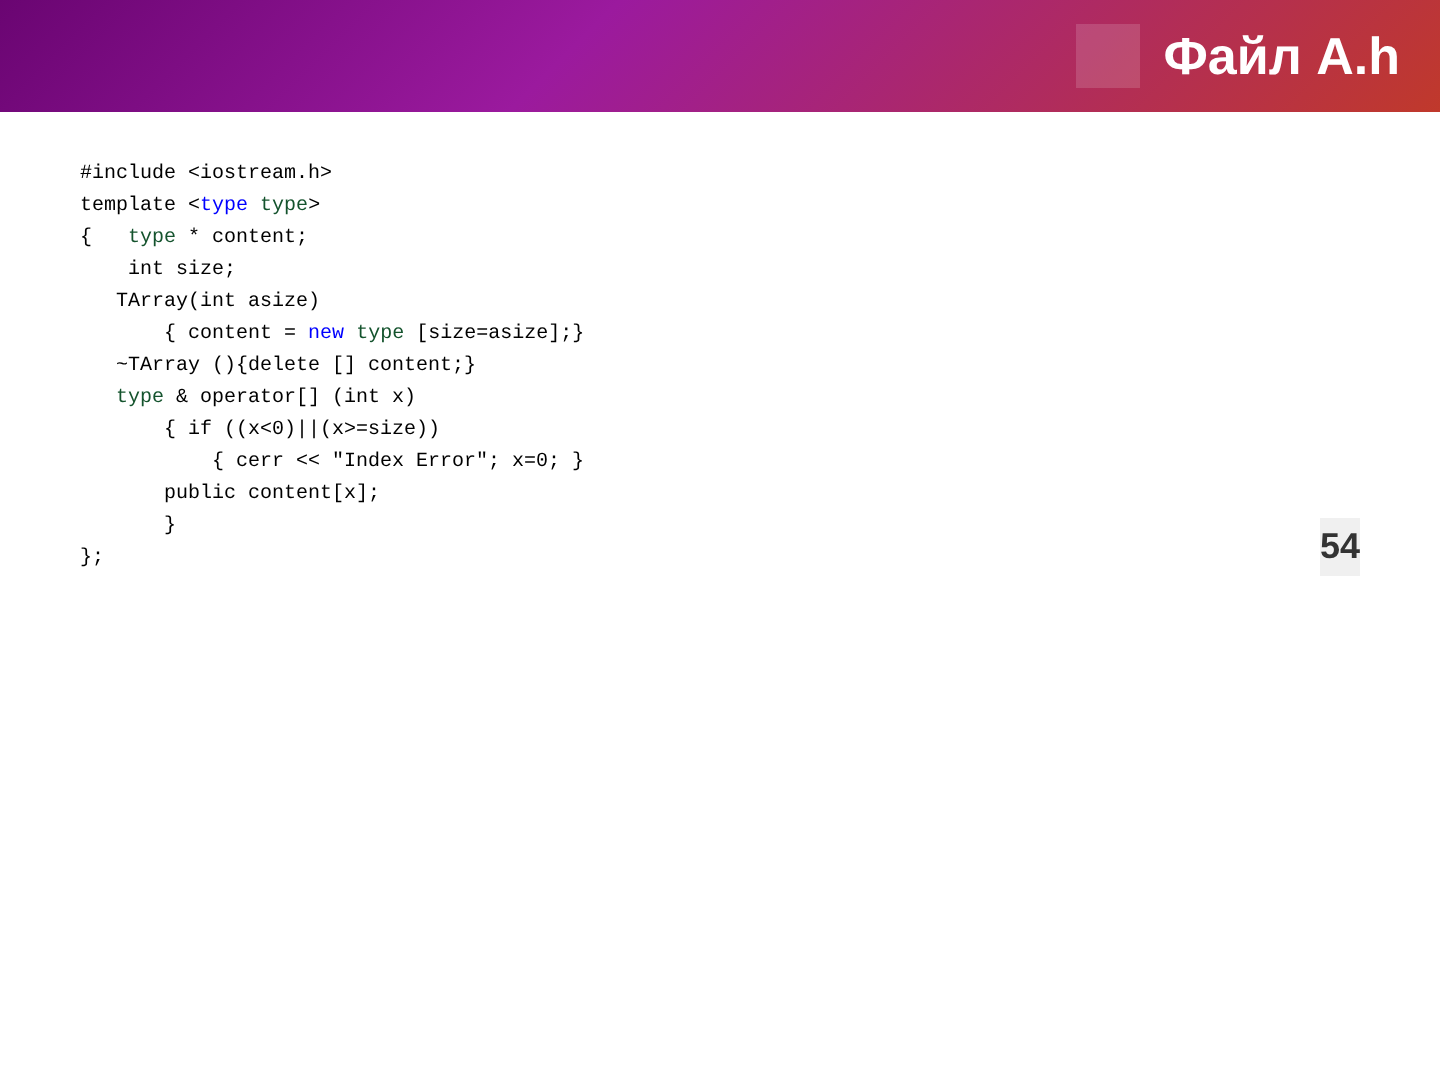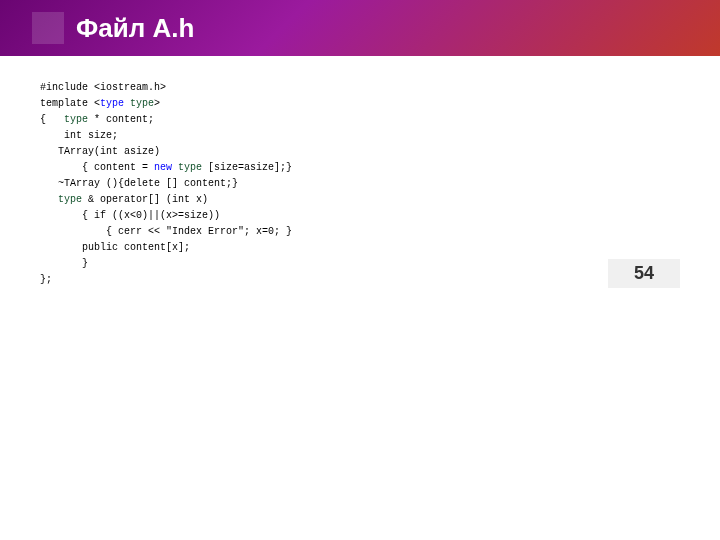--- a/index.html
+++ b/index.html
@@ -10,20 +10,21 @@
       background: #ffffff;
       font-family: Arial, sans-serif;
       overflow: hidden;
     }
 
     .header {
       background: linear-gradient(135deg, #6a0572 0%, #9b1a9e 40%, #c0392b 100%);
       padding: 12px 20px 12px 32px;
       display: flex;
       align-items: center;
+      justify-content: flex-end;
     }
 
     .header-decoration {
       width: 32px;
       height: 32px;
       background: rgba(255,255,255,0.15);
       margin-right: 12px;
       flex-shrink: 0;
     }
 
@@ -61,21 +62,21 @@
     }
 
     .page-number {
       position: absolute;
       bottom: 20px;
       right: 40px;
       font-size: 18px;
       font-weight: bold;
       color: #333333;
       background: #f0f0f0;
-      padding: 4px 26px;
+      padding: 4px 0;
     }
   </style>
 </head>
 <body>
 
 <div class="header">
   <div class="header-decoration"></div>
   <span class="header-title">Файл A.h</span>
 </div>
 

